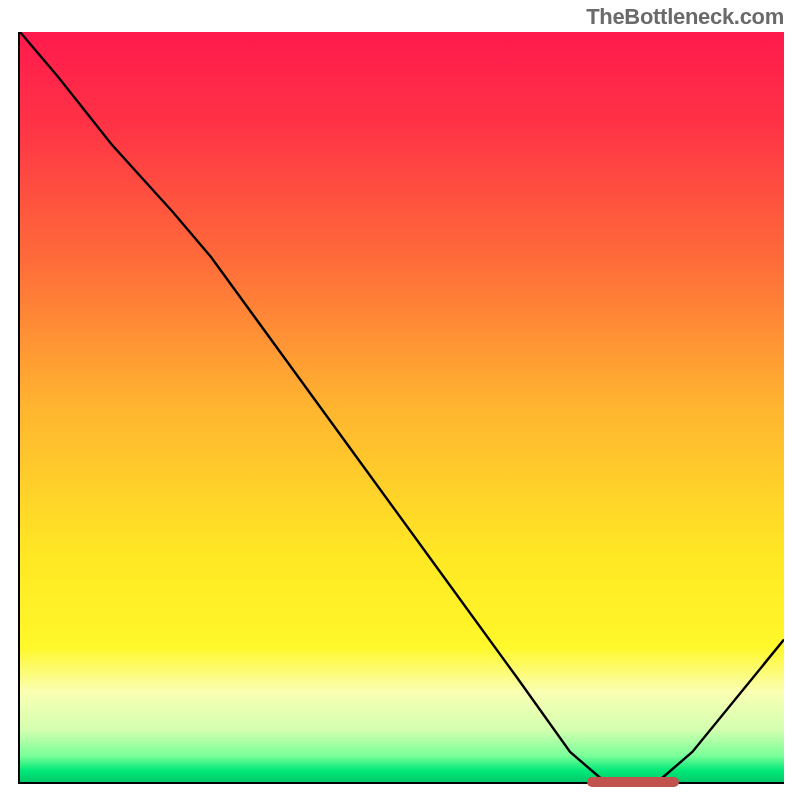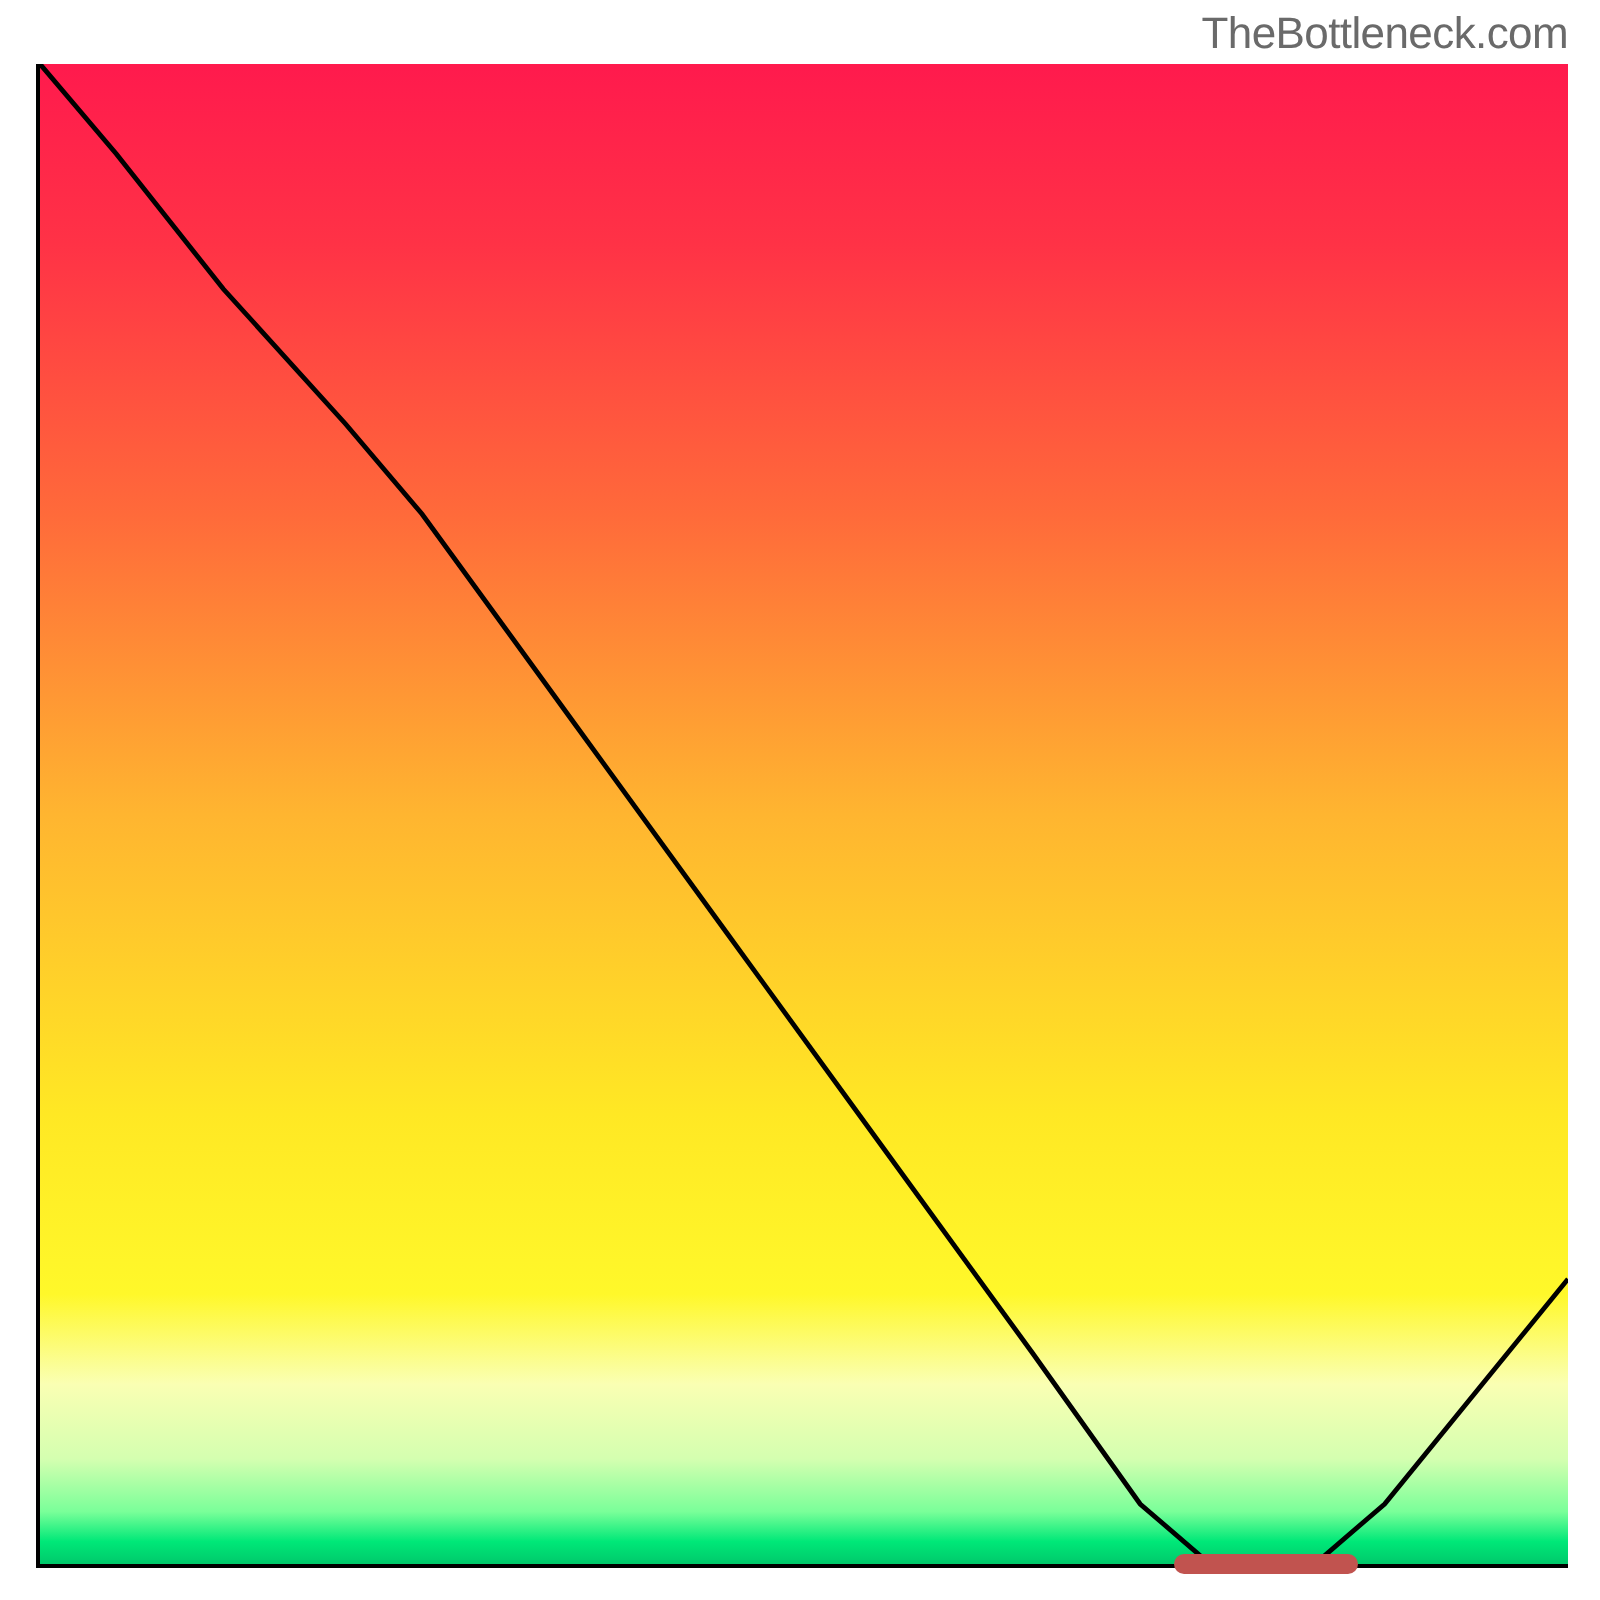--- a/index.html
+++ b/index.html
@@ -9,21 +9,21 @@
     background: #fff;
     font-family: Arial, sans-serif;
     position: relative;
     overflow: hidden;
   }
   .watermark {
     position: absolute;
     top: 4px;
     right: 16px;
     font-size: 22px;
-    font-weight: 400;
+    font-weight: 700;
     color: #6a6a6a;
     letter-spacing: -0.3px;
   }
   .plot-area {
     position: absolute;
     left: 18px;
     top: 32px;
     width: 766px;
     height: 752px;
     border-left: 2px solid #000;

